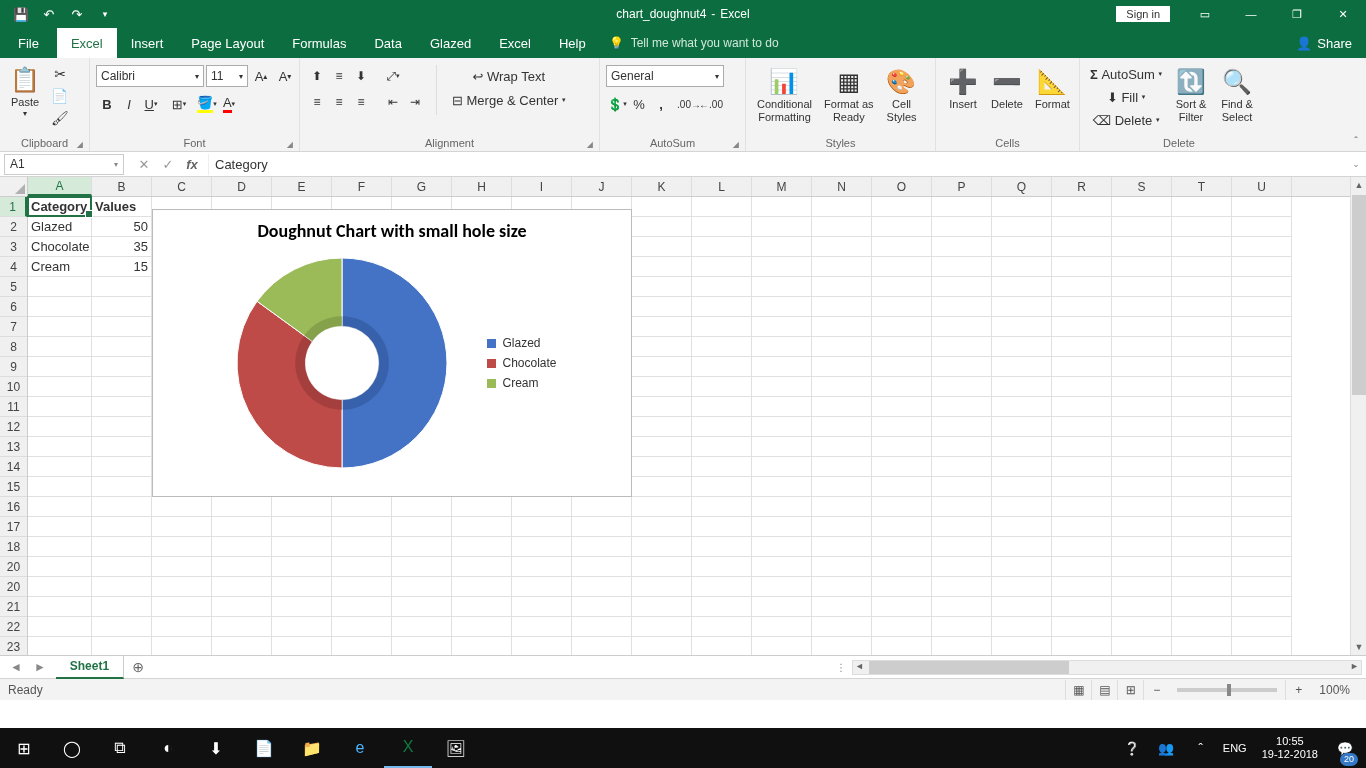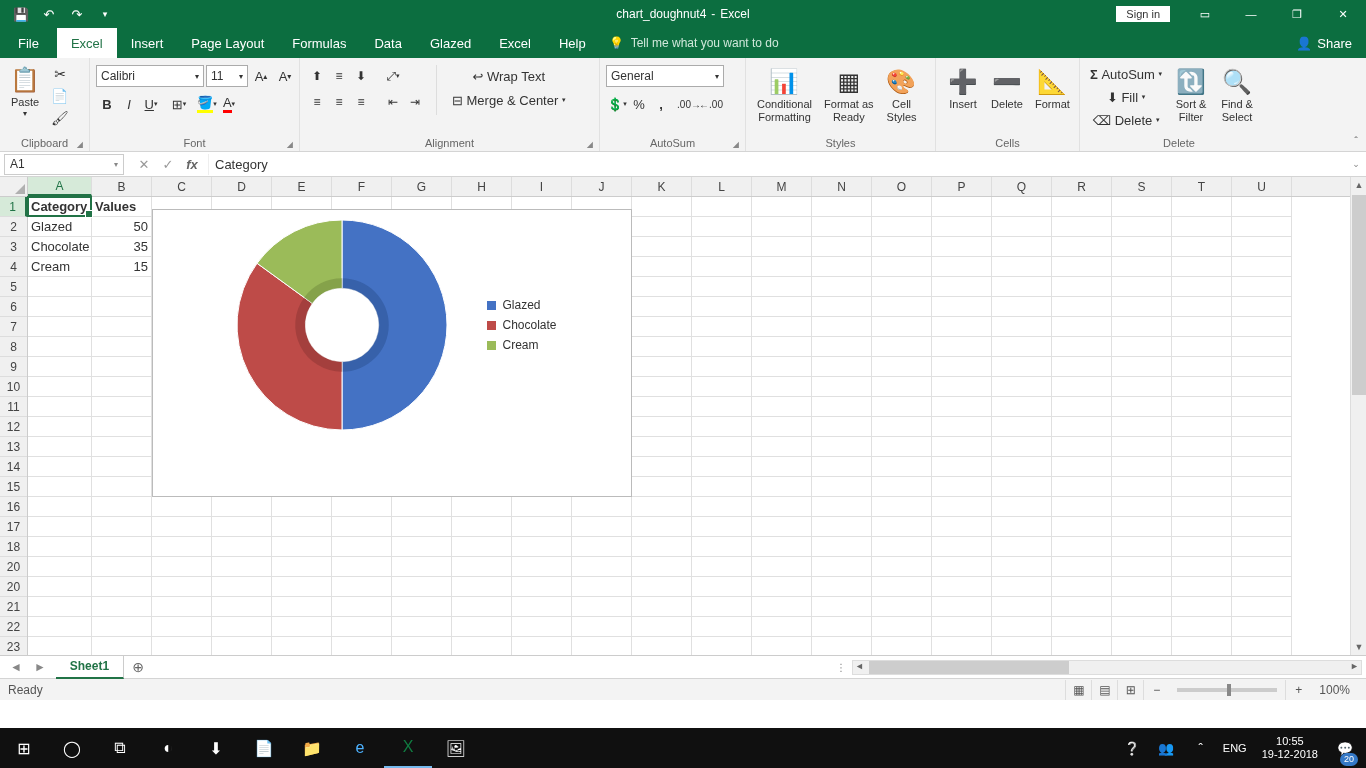--- a/index.html
+++ b/index.html
@@ -944,20 +944,21 @@
       </div>
     </div>
   <div class="active-cell" id="activecell" style="left: 27px; top: 19px; width: 65px; height: 21px;"></div>
   <div class="vscroll-strip">
     <div class="vscroll-up">▲</div>
     <div class="vscroll-thumb"></div>
     <div class="vscroll-down">▼</div>
   </div>
 
   <div class="chartbox" id="chartbox" style="left: 152px; top: 32px; width: 480px; height: 288px;">
+    <div class="chart-title">Doughnut Chart with small hole size</div>
     <div class="chart-body">
       <svg id="doughnut" width="230" height="230">
           <path d="M115,10 A105,105 0 0 1 115,220 L115,151.75 A36.75,36.75 0 0 0 115,78.25 Z" fill="#4472c4" stroke="#fff" stroke-width="1"></path>
           <path d="M115,68.25 A46.75,46.75 0 0 1 115,161.75 L115,151.75 A36.75,36.75 0 0 0 115,78.25 Z" fill="#2a4f8f" opacity="0.5"></path>
           <path d="M115,220 A105,105 0 0 1 30.0532155906305,53.28254850929033 L85.26862545672068,93.39889197825161 A36.75,36.75 0 0 0 115,151.75 Z" fill="#be4b48" stroke="#fff" stroke-width="1"></path>
           <path d="M115,161.75 A46.75,46.75 0 0 1 77.1784555129712,87.52103945532689 L85.26862545672068,93.39889197825161 A36.75,36.75 0 0 0 115,151.75 Z" fill="#8a3432" opacity="0.5"></path>
           <path d="M30.0532155906305,53.28254850929033 A105,105 0 0 1 114.99999999999999,10 L115,78.25 A36.75,36.75 0 0 0 85.26862545672068,93.39889197825161 Z" fill="#9bbb59" stroke="#fff" stroke-width="1"></path>
           <path d="M77.1784555129712,87.52103945532689 A46.75,46.75 0 0 1 114.99999999999999,68.25 L115,78.25 A36.75,36.75 0 0 0 85.26862545672068,93.39889197825161 Z" fill="#6f8a3c" opacity="0.5"></path>
         </svg>
       <div class="legend" id="legend">

